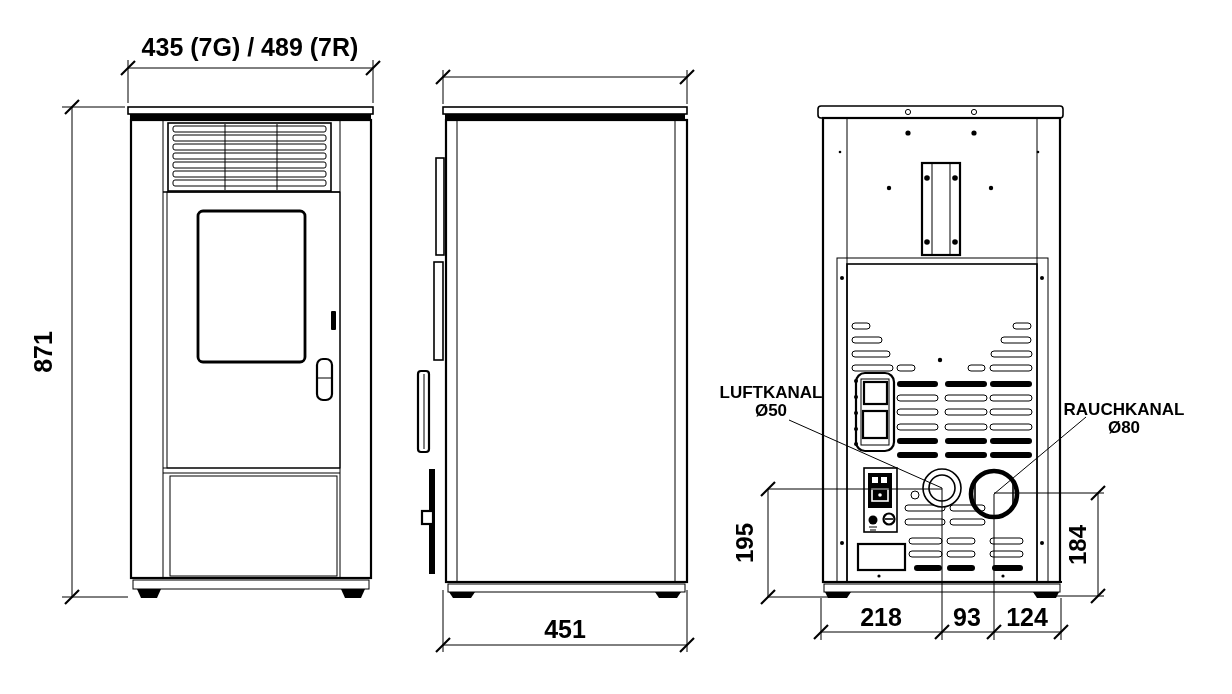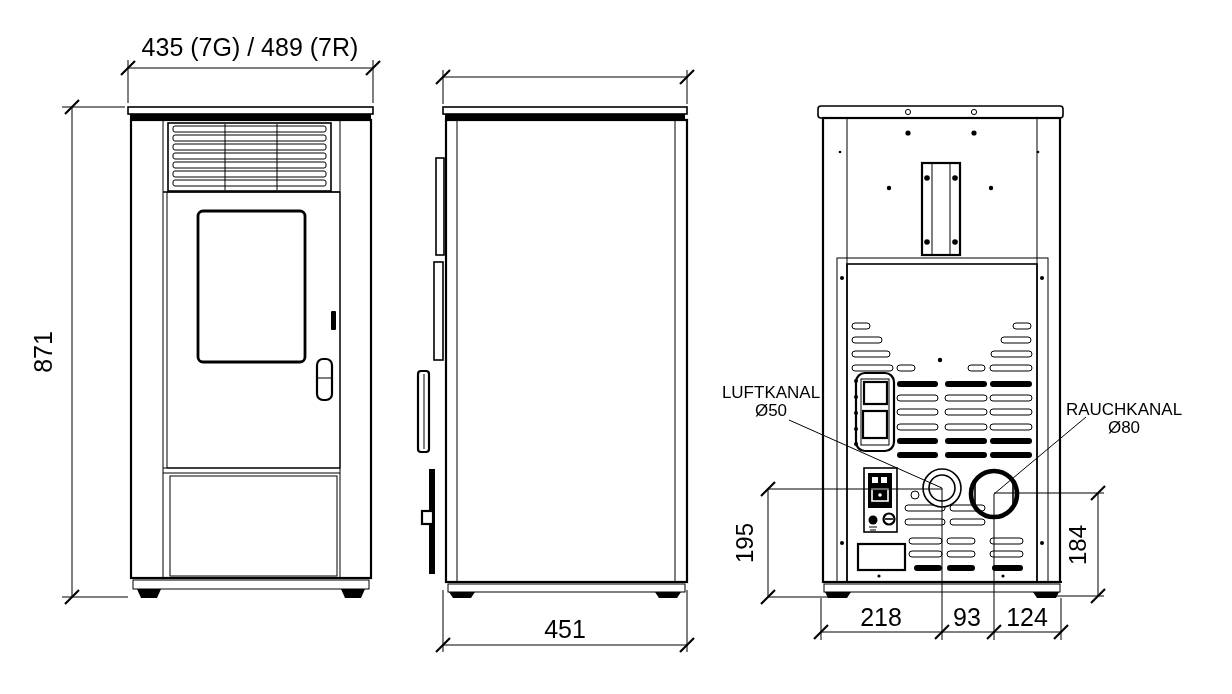--- a/index.html
+++ b/index.html
@@ -1,17 +1,17 @@
 <!DOCTYPE html>
 <html><head>
 <meta charset="utf-8">
 <style>
   html,body{margin:0;padding:0;background:#ffffff;}
   .stage{position:relative;width:1232px;height:694px;background:#fff;overflow:hidden;
-         font-family:"Liberation Sans",sans-serif;}
+         font-family:"Liberation Sans",sans-serif;font-weight:bold;}
   svg{display:block;}
   .ln{stroke:#000;fill:none;stroke-width:1.2;}
   .s1{stroke-width:1;}
   .s15{stroke-width:1.6;}
   .s2{stroke-width:2.2;}
   .s25{stroke-width:2.8;}
   .thick{stroke-width:4.6;}
   .blk{fill:#000;stroke:none;}
   .wbox{fill:#fff;stroke:#000;}
   .tick{stroke:#000;stroke-width:2.2;}

